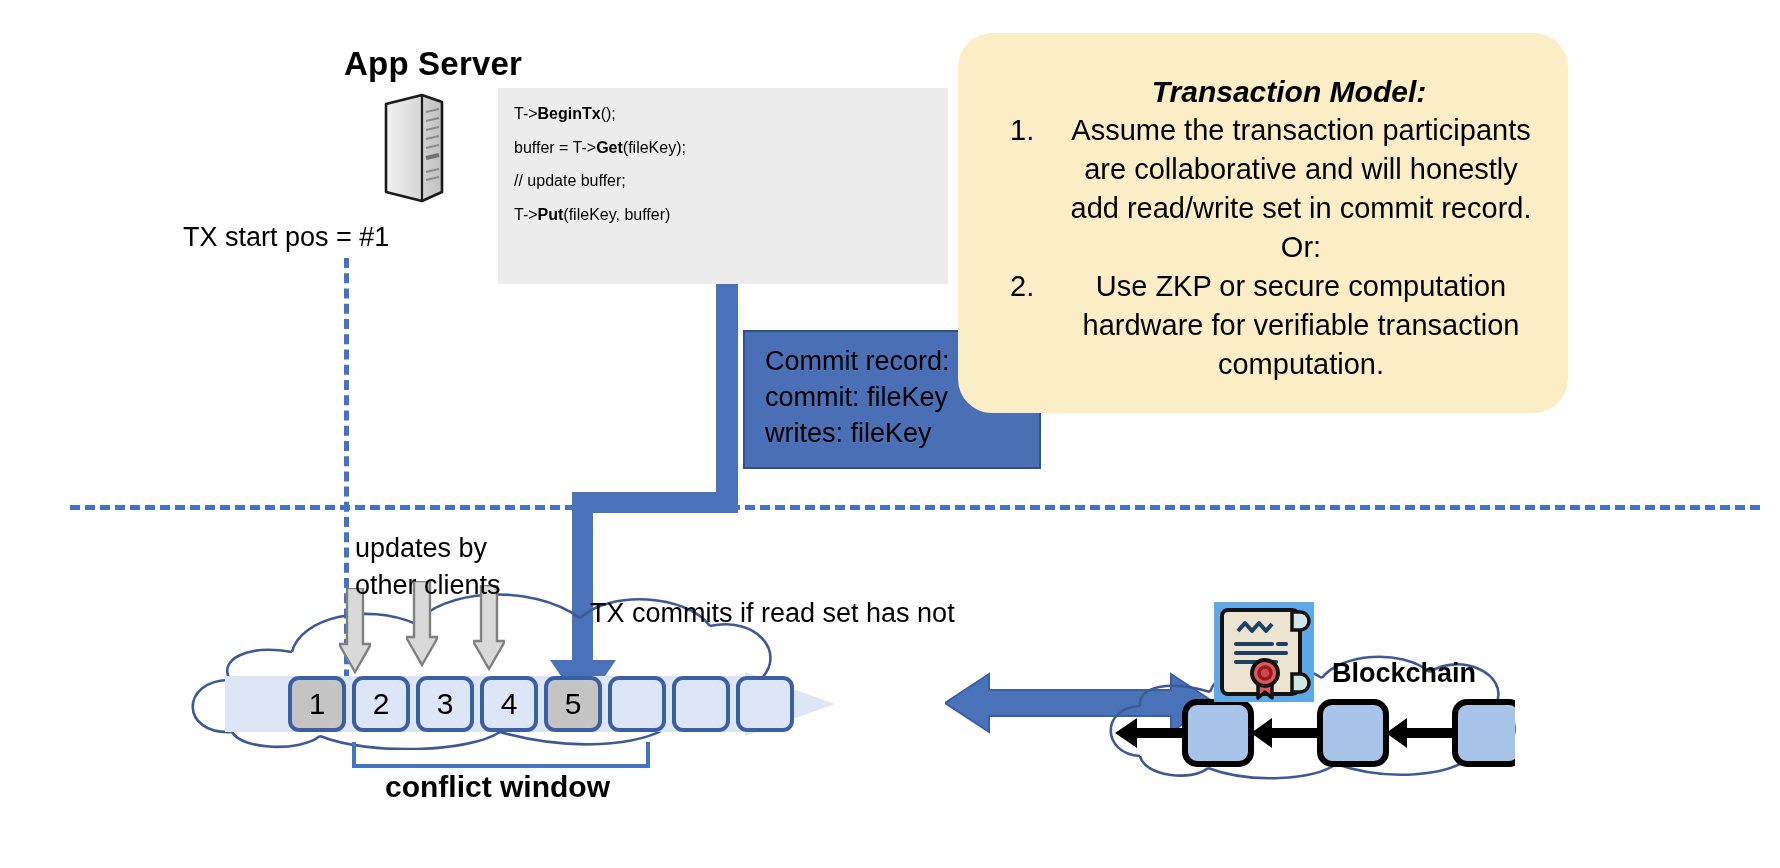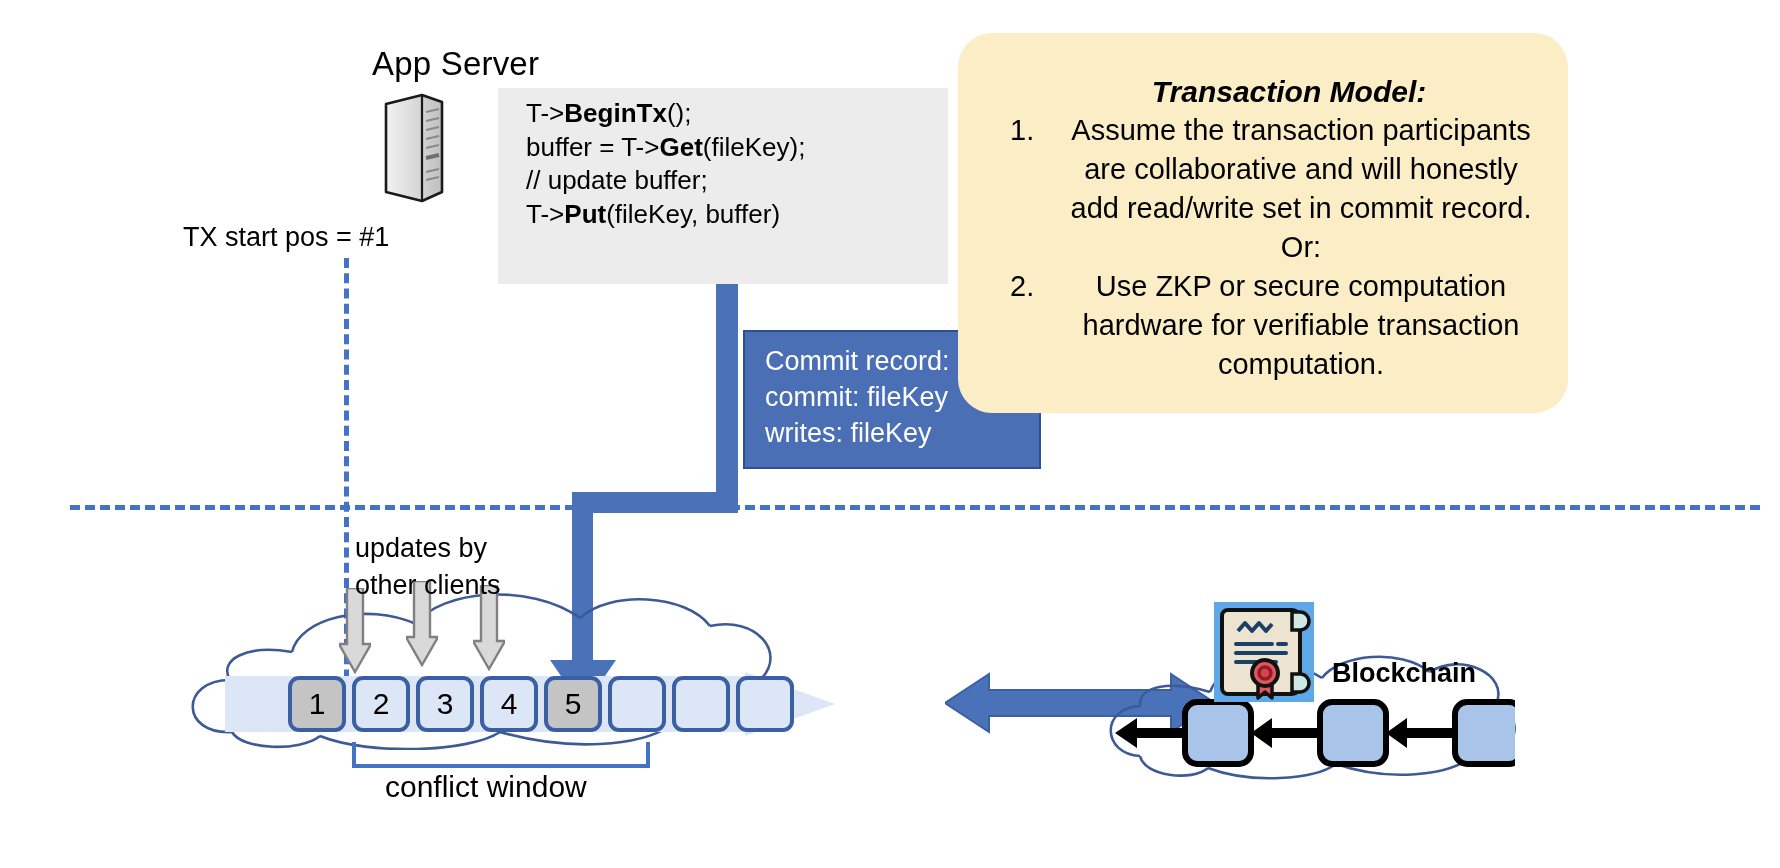--- a/index.html
+++ b/index.html
@@ -1,45 +1,45 @@
 <!DOCTYPE html>
 <html><head>
 <meta charset="utf-8">
 <style>
   html,body{margin:0;padding:0;background:#ffffff;}
   body{width:1780px;height:868px;position:relative;overflow:hidden;
        font-family:"Liberation Sans","DejaVu Sans",sans-serif;color:#000;}
   .abs{position:absolute;}
 
   
-  #app-server-title{left:372px;top:45px;font-size:33px;font-weight:normal;letter-spacing:.2px;}
+  #app-server-title{left:344px;top:45px;font-size:33px;font-weight:bold;letter-spacing:.2px;}
 
   
   #server-icon{left:378px;top:92px;width:72px;height:112px;}
 
   
   #code-panel{left:498px;top:88px;width:450px;height:196px;background:#ececec;}
-  #code-panel .line{font-size:26px;line-height:33.5px;padding-left:28px;color:#000;white-space:pre;}
+  #code-panel .line{font-size:16px;line-height:33.5px;padding-left:16px;color:#000;white-space:pre;}
   #code-panel .line b{font-weight:bold;}
 
   
   #tx-start-label{left:183px;top:222px;font-size:27px;}
 
   
   #tx-start-dashed{left:344px;top:258px;width:0;height:452px;
       border-left:5px dashed #4472c4;}
 
   
   #divider-dashed{left:70px;top:505px;width:1690px;height:0;
       border-top:5px dashed #4472c4;}
 
   
   #commit-record{left:743px;top:330px;width:294px;height:135px;
       background:#4a6fb5;border:2px solid #2f4f8f;}
-  #commit-record .line{font-size:27px;line-height:36px;color:#ffffff;padding-left:20px;}
+  #commit-record .line{font-size:27px;line-height:36px;color:#000000;padding-left:20px;}
   #commit-record .line:first-child{padding-top:11px;}
 
   
   #elbow-vert-a{left:716px;top:284px;width:22px;height:208px;background:#4a72b8;}
   #elbow-horiz{left:572px;top:492px;width:166px;height:21px;background:#4a72b8;}
   #elbow-vert-b{left:572px;top:492px;width:21px;height:194px;background:#4a72b8;}
   #elbow-arrowhead{left:550px;top:660px;width:0;height:0;
       border-left:33px solid transparent;border-right:33px solid transparent;
       border-top:48px solid #4a72b8;}
 
@@ -61,21 +61,21 @@
        display:flex;align-items:center;justify-content:center;
        font-size:30px;background:#dce6f6;box-sizing:border-box;}
   .blk.grey{background:#c4c4c4;}
 
   
   .upd-arrow{width:32px;height:86px;}
 
   
   #cw-bracket{left:352px;top:742px;width:290px;height:22px;
       border:4px solid #4472c4;border-top:none;}
-  #conflict-window-label{left:385px;top:770px;font-size:30px;font-weight:normal;}
+  #conflict-window-label{left:385px;top:770px;font-size:30px;font-weight:bold;}
 
   
   #txn-model{left:958px;top:33px;width:610px;height:380px;
       background:#fbeec6;border-radius:34px;text-align:center;}
   #txn-model .tm-title{font-size:30px;font-style:italic;font-weight:bold;
       padding:42px 0 2px 52px;}
   #txn-model ol{margin:0;padding:0 28px 0 104px;list-style:none;}
   #txn-model li{font-size:29px;line-height:39px;position:relative;}
   #txn-model li .num{position:absolute;left:-52px;top:0;font-size:29px;}
 
@@ -185,20 +185,21 @@
       <path d="M8 0 L24 0 L24 56 L32 56 L16 84 L0 56 L8 56 Z" fill="#d9d9d9" stroke="#808080" stroke-width="2.4"></path>
     </svg>
 </div>
 
 <div class="abs" id="updates-label">
   <div>updates by</div>
   <div>other clients</div>
 </div>
 
 <div class="abs" id="tx-commits-label">
+  <div>TX commits if read set has not</div>
 </div>
 
 <div class="abs" id="blocks-row">
   <div class="blk grey">1</div>
   <div class="blk">2</div>
   <div class="blk">3</div>
   <div class="blk">4</div>
   <div class="blk grey">5</div>
   <div class="blk"></div>
   <div class="blk"></div>

